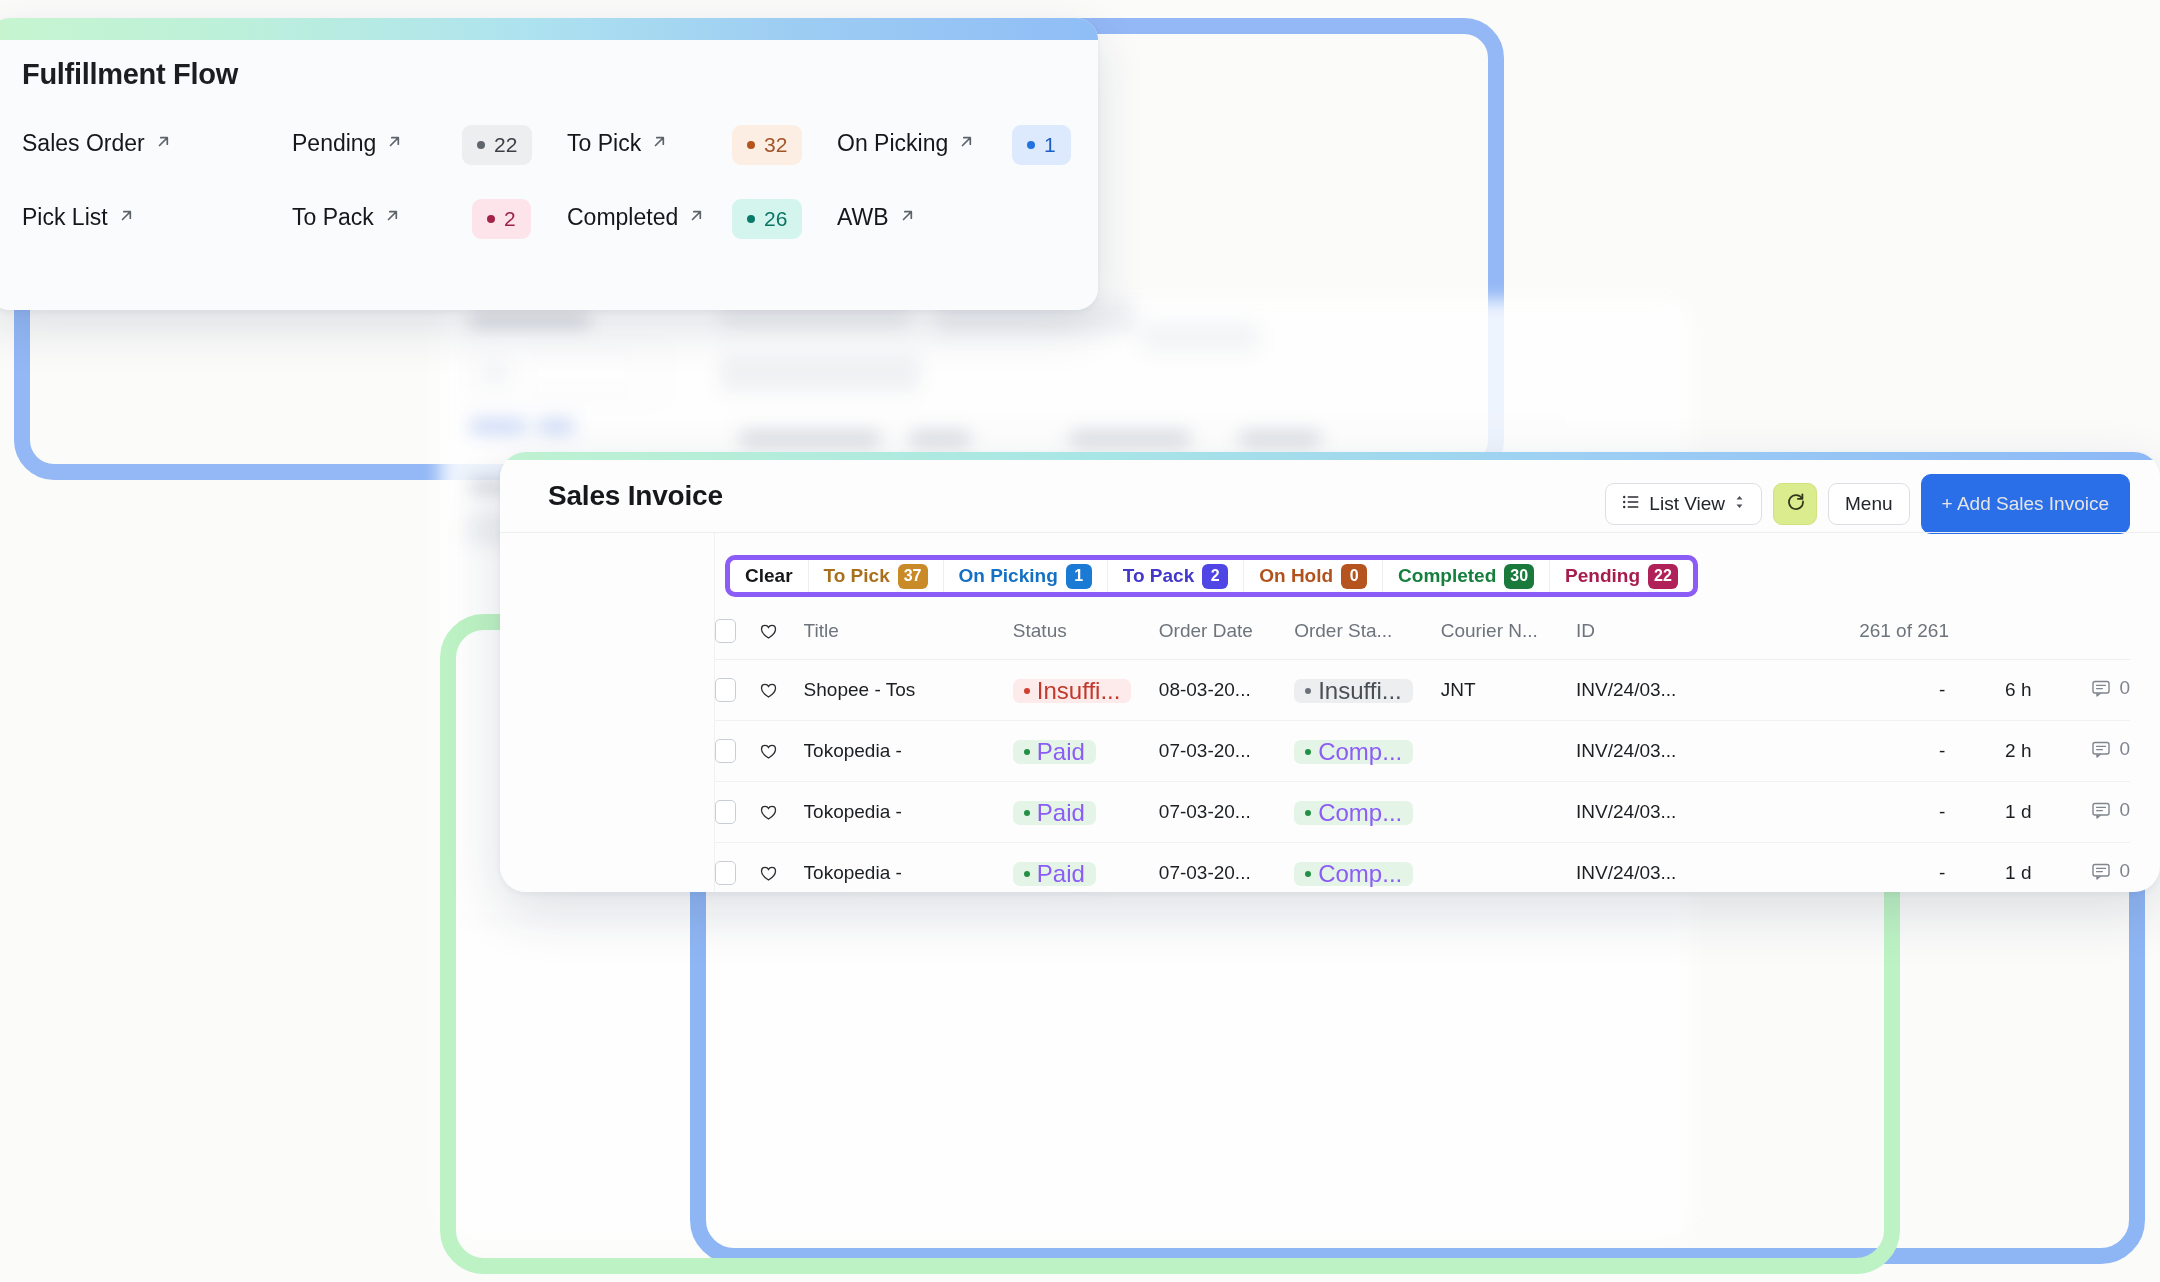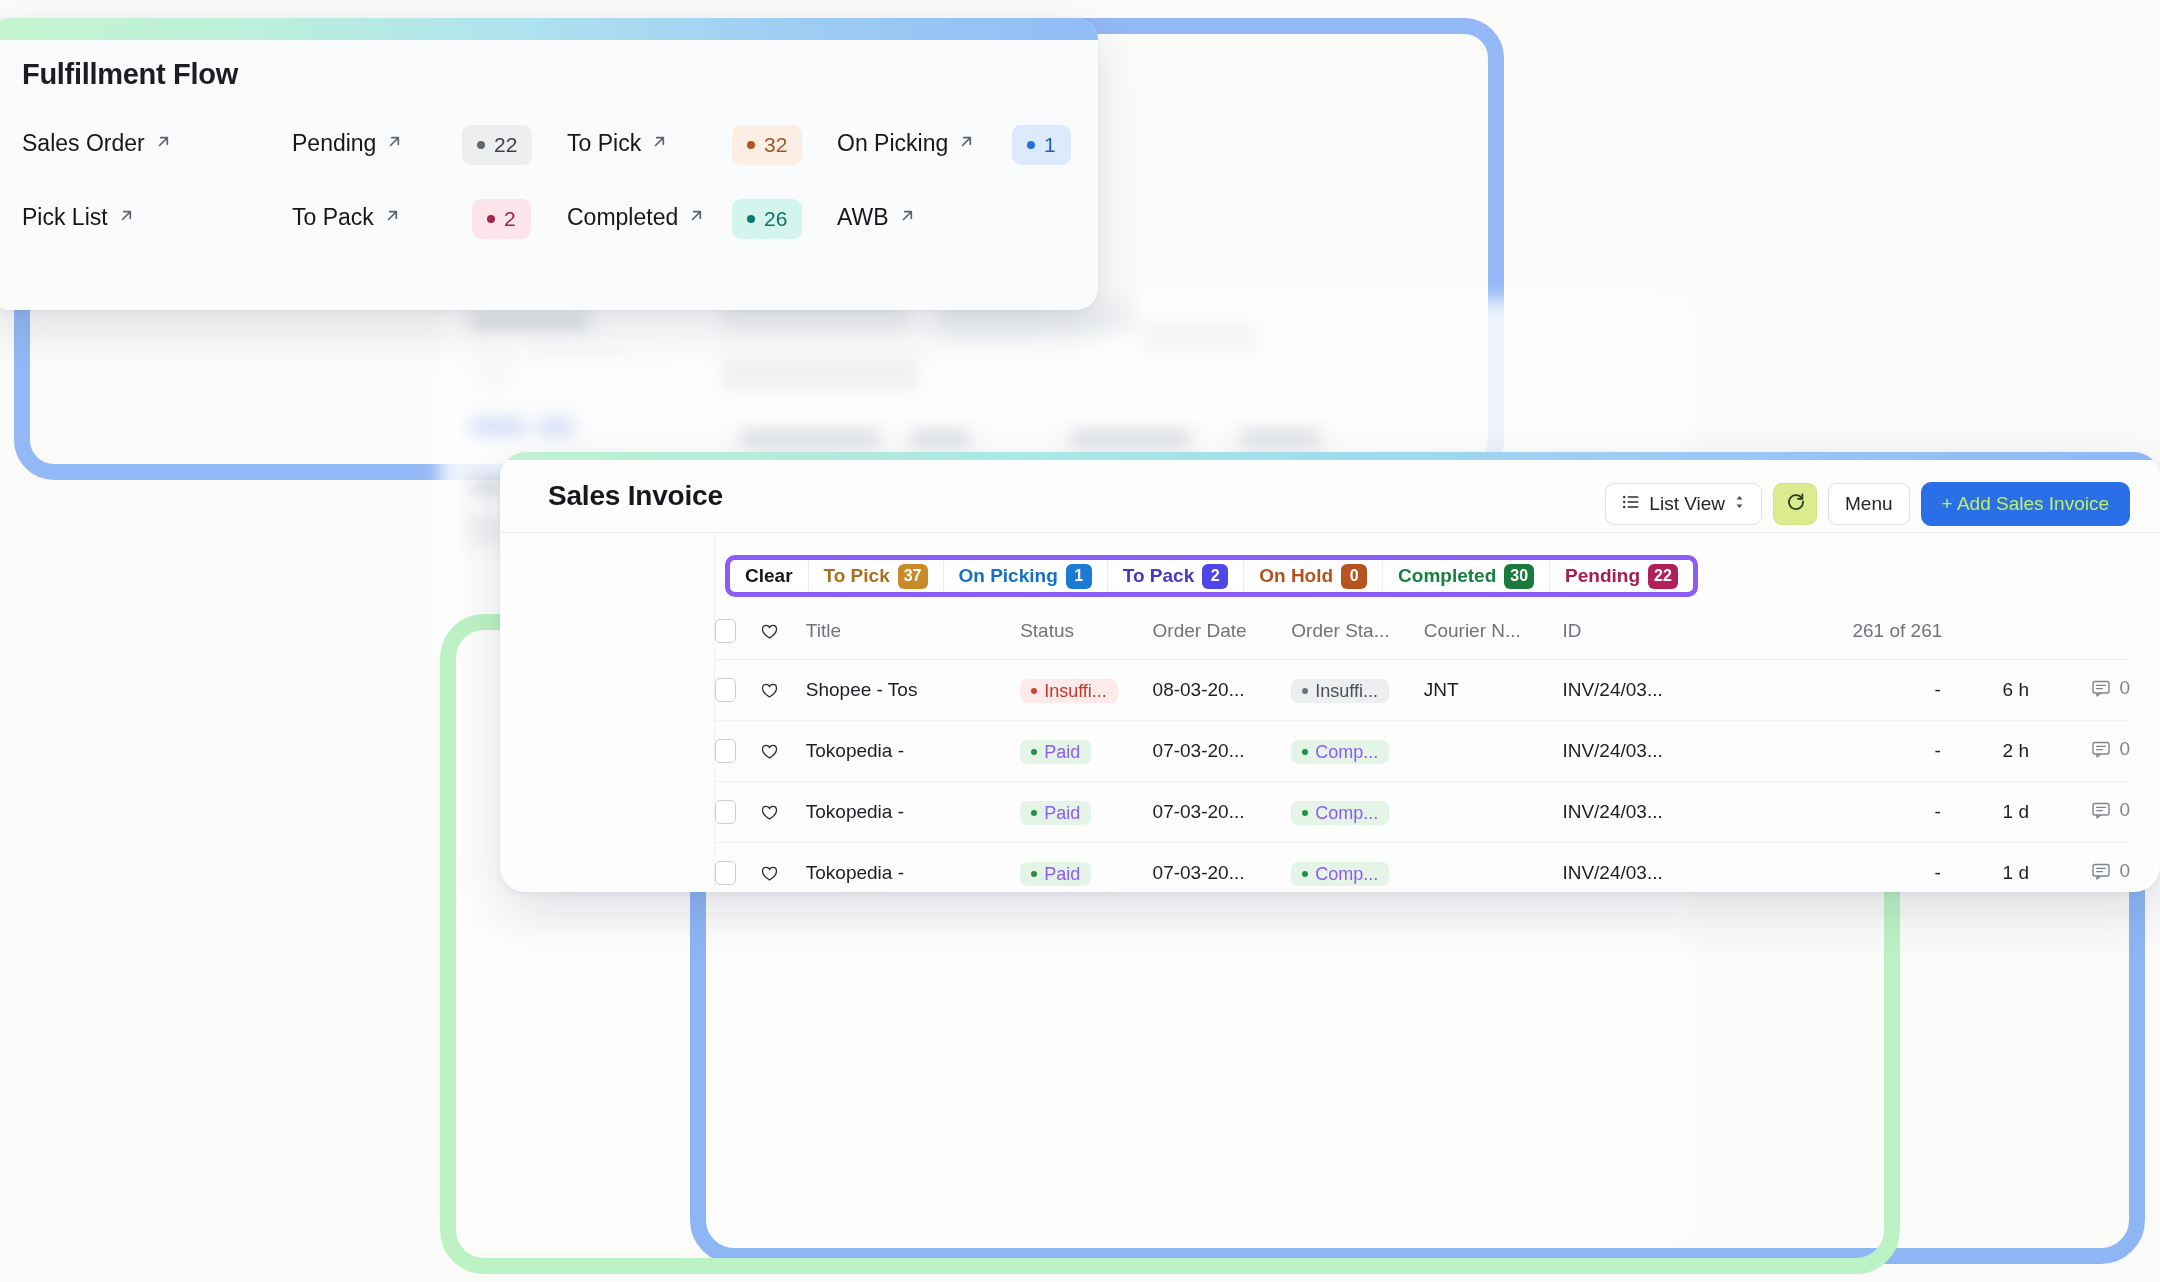--- a/index.html
+++ b/index.html
@@ -114,22 +114,22 @@
   .btn{
     display:inline-flex; align-items:center; gap:9px; height:42px; padding:0 16px;
     border:1px solid #dcdfe3; border-radius:9px; background:#fff;
     font-size:19px; color:#22252a; cursor:pointer; white-space:nowrap;margin-top:16px;
   }
   .btn-refresh{
     width:44px; padding:0; justify-content:center;
     background:#dbec8e; border:1px solid #cfe27c;
   }
   .btn-primary{
-    background:#2b6fe8; border:1px solid #2b6fe8; color:#bef264; font-weight:500;
-    height:44px; padding:0 20px; border-radius:10px;
+    background:#2b6fe8; border:1px solid #2b6fe8; color:#e5e5e5; font-weight:500;
+    height:60px; padding:0 20px; border-radius:10px;
   }
   .si-body{
     position:absolute; left:0; top:80px; right:0; bottom:0;
     border-top:1px solid #eceef0; display:flex;
   }
   .si-side{ width:215px; border-right:1px solid #eff1f3; background:#fdfdfd; }
   .si-main{ flex:1; padding:0 30px 0 0; }
 
   
   .filters{
@@ -175,21 +175,21 @@
   .count-cell{ text-align:right; color:#6e747c; }
 
   .chk{
     width:21px; height:24px; border:1px solid #c9ced4; border-radius:5px;
     background:#fff; display:block;
   }
   .heart svg{ display:block; }
 
   .tag{
     display:inline-flex; align-items:center; gap:7px; height:16px;
-    padding:12px 11px; border-radius:7px; font-size:18px; font-weight:500;
+    padding:12px 11px; border-radius:7px; font-size:24px; font-weight:500;
   }
   .tag .d{ width:6px; height:6px; border-radius:50%; }
   .tag.red{ background:#fdeaea; color:#c0392b; }
   .tag.red .d{ background:#d0402d; }
   .tag.green{ background:#e4f4e7; color:#8b5cf6; }
   .tag.green .d{ background:#249046; }
   .tag.grey{ background:#eceef0; color:#4a4f56; }
   .tag.grey .d{ background:#6c727a; }
 
   .cmt{ display:inline-flex; align-items:center; gap:8px; color:#7f858d; justify-content:flex-end; }

